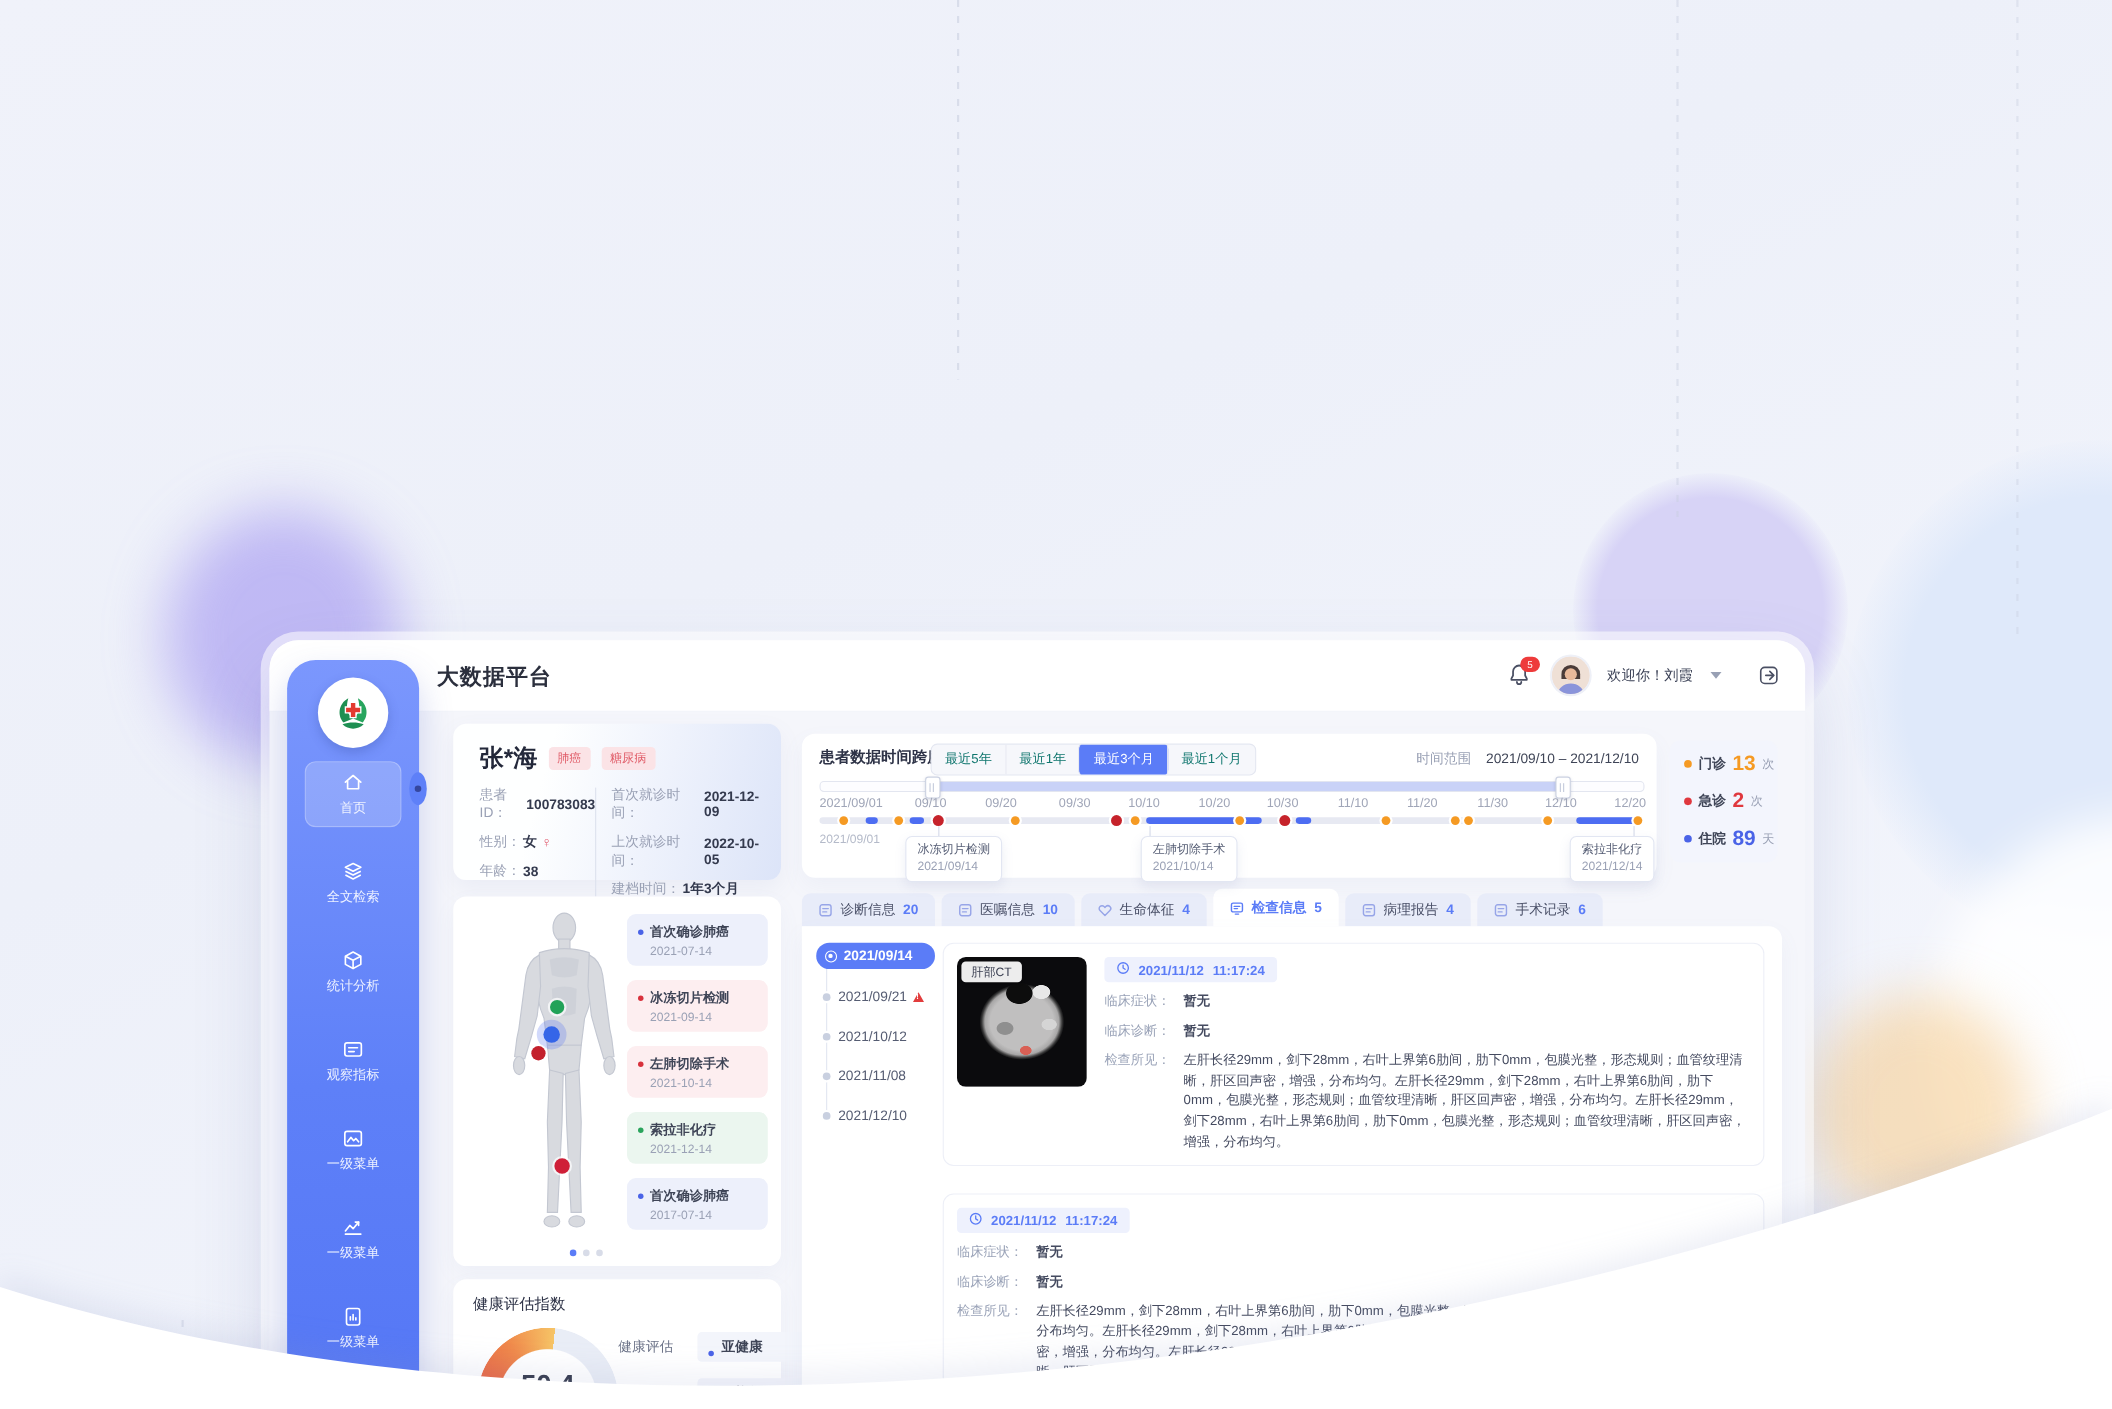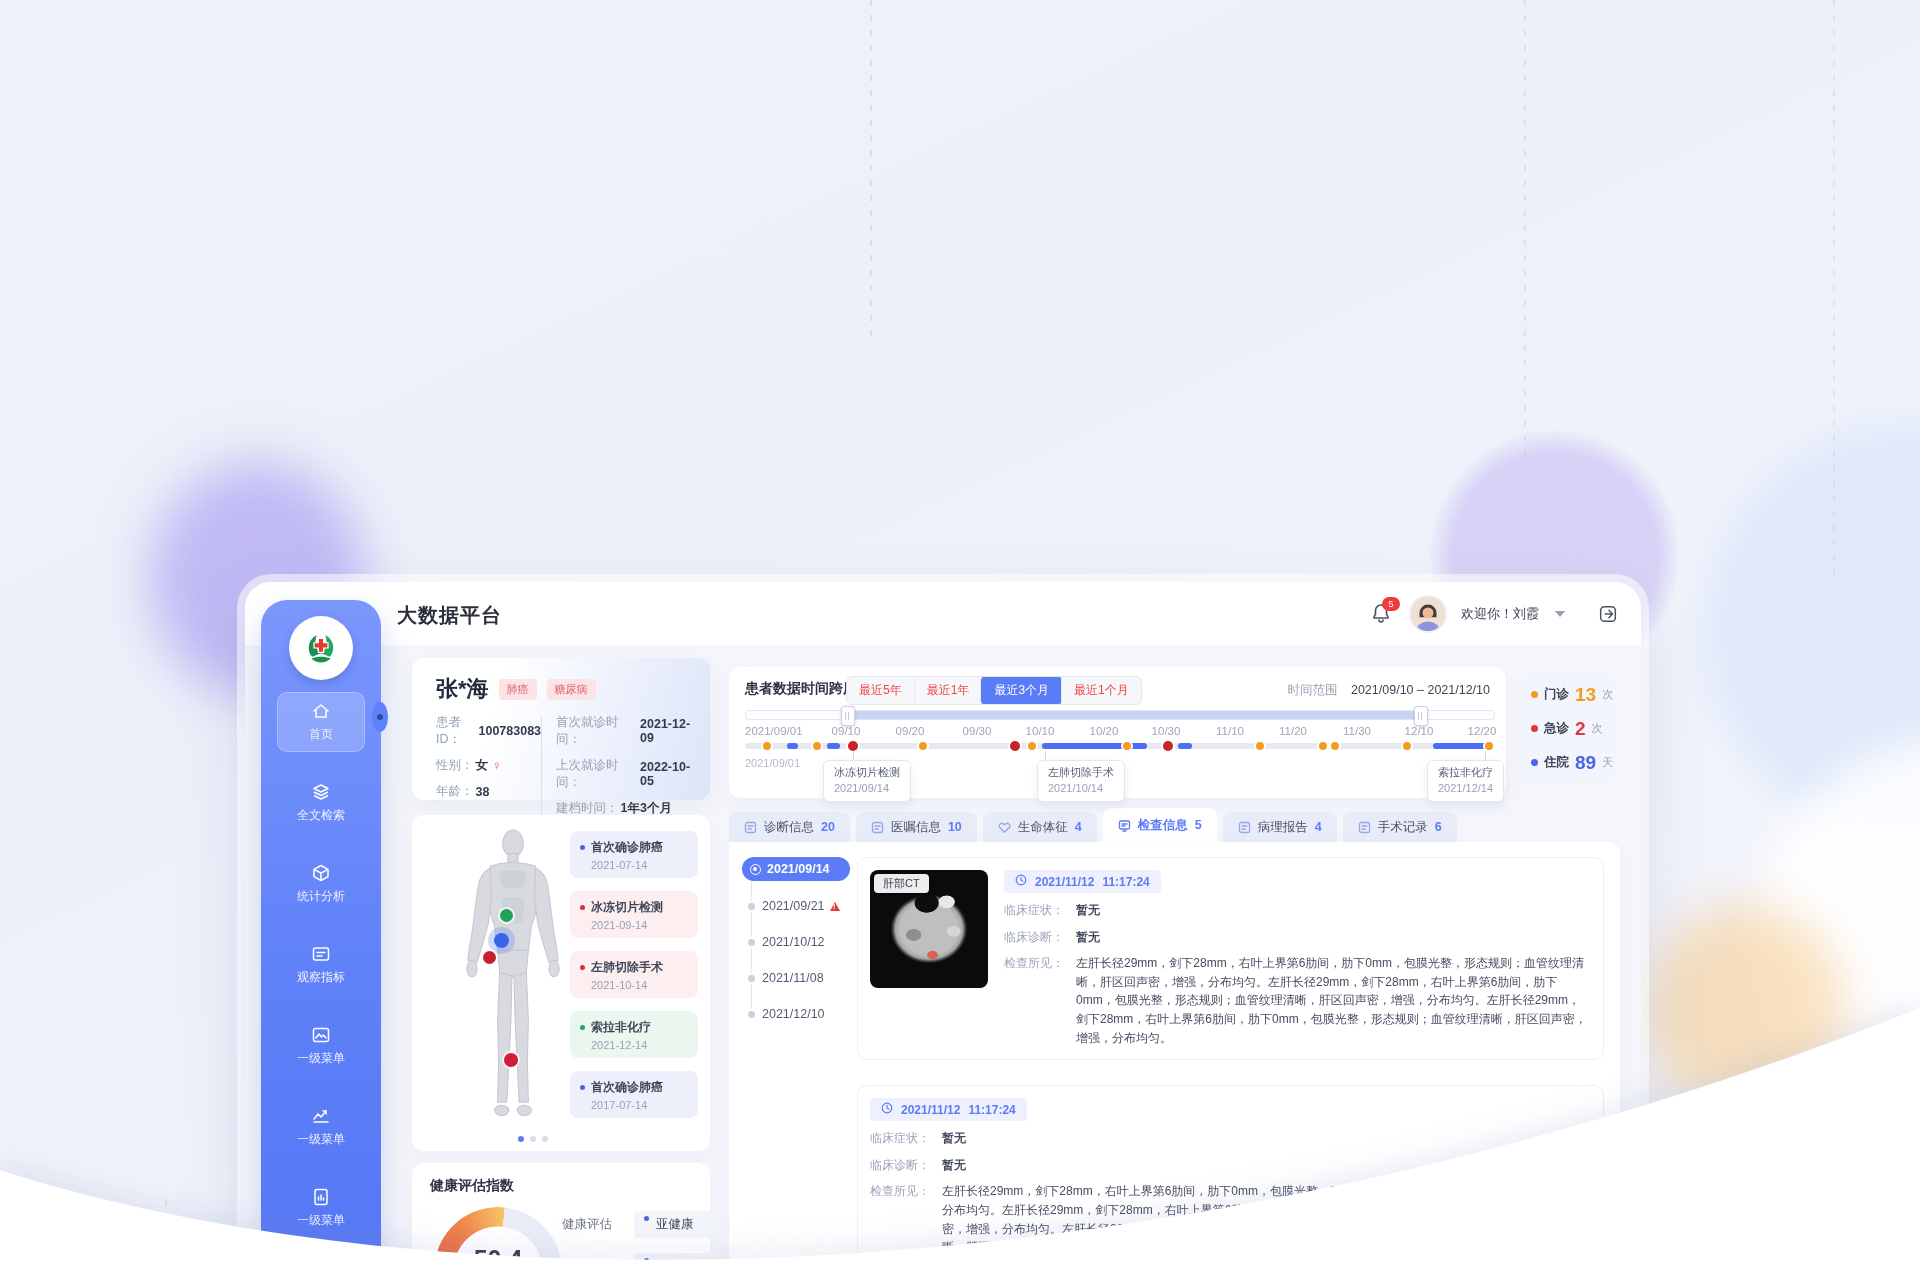--- a/index.html
+++ b/index.html
@@ -66,21 +66,21 @@
   .p-divider{width:1px;background:#dde1ee;margin:2px 14px 2px 0;}
   .p-row{display:flex;font-size:12.5px;align-items:center;}
   .p-lbl{color:#9aa1b5;}
   .p-val{color:#343a4e;font-weight:700;margin-left:2px;}
   .gender-ic{color:#e0566a;font-size:13px;margin-left:4px;font-weight:700;}
 
   
   .card-timespan{left:484px;top:85px;width:777px;height:131px;box-shadow:0 8px 20px rgba(120,130,180,.06);}
   .ts-title{position:absolute;left:16px;top:13px;font-size:14px;font-weight:700;color:#2e3347;}
   .seg{position:absolute;left:117px;top:9px;display:flex;border:1px solid #e4e7f1;border-radius:6px;overflow:hidden;background:#f6f7fb;}
-  .seg-btn{padding:5px 12px;font-size:12px;color:#ef4444;border-left:1px solid #e8eaf2;cursor:pointer;white-space:nowrap;}
+  .seg-btn{padding:5px 12px;font-size:12px;color:#0f766e;border-left:1px solid #e8eaf2;cursor:pointer;white-space:nowrap;}
   .seg-btn:first-child{border-left:none;}
   .seg-btn.active{background:#5b7cf7;color:#fff;border-radius:5px;margin:-1px;padding:6px 13px;}
   .ts-range{position:absolute;right:16px;top:15px;font-size:12.5px;}
   .ts-range .lbl{color:#9aa1b5;margin-right:10px;}
   .ts-range .val{color:#3f4557;}
   .tl-slider{position:absolute;left:16px;top:43px;width:748px;height:8px;background:#fdfdff;
     border:1px solid #e3e6f0;border-radius:4px;cursor:pointer;}
   .tl-fill{position:absolute;top:0;height:8px;background:#c9d2f7;border-radius:4px;}
   .tl-handle{position:absolute;top:-5px;width:12px;height:18px;background:#fff;border:1px solid #ccd2e2;
     border-radius:3px;box-shadow:0 1px 3px rgba(30,40,90,.18);cursor:ew-resize;}
@@ -124,31 +124,31 @@
   .bp .bp-date{font-size:11px;color:#9aa1b5;margin:3px 0 0 11px;}
   .bp.t-blue{background:#edf0fb;}  .bp.t-blue .bp-dot{background:#4a63e7;}
   .bp.t-red{background:#fdeef0;}   .bp.t-red .bp-dot{background:#d8313c;}
   .bp.t-green{background:#ebf6ef;} .bp.t-green .bp-dot{background:#2aa45c;}
   .pager{position:absolute;left:0;right:56px;bottom:9px;display:flex;justify-content:center;gap:6px;}
   .pg-dot{width:6px;height:6px;border-radius:50%;background:#d8dce8;cursor:pointer;}
   .pg-dot.active{background:#5b7cf7;}
 
   
   .card-health{left:167px;top:581px;width:298px;height:175px;box-shadow:0 8px 20px rgba(120,130,180,.06);}
-  .h-title{position:absolute;left:18px;top:14px;font-size:14px;font-weight:700;color:#2e3347;}
+  .h-title{position:absolute;left:18px;top:14px;font-size:14px;font-weight:400;color:#2e3347;}
   .gauge{position:absolute;left:22px;top:44px;width:128px;height:70px;overflow:hidden;}
   .gauge-arc{position:absolute;left:0;top:0;width:128px;height:128px;border-radius:50%;
     background:conic-gradient(from 270deg,#e8563f 0deg,#f08a4b 55deg,#f6c466 96deg,#e9edf6 96deg,#e9edf6 180deg,transparent 180deg);
     -webkit-mask:radial-gradient(circle at 50% 50%,transparent 44px,#000 45px);
     mask:radial-gradient(circle at 50% 50%,transparent 44px,#000 45px);}
   .gauge-val{position:absolute;left:0;right:0;top:38px;text-align:center;font-size:25px;font-weight:700;color:#353a4d;}
   .health-rows{position:absolute;left:150px;top:48px;display:flex;flex-direction:column;gap:15px;}
   .h-row{display:flex;align-items:center;gap:10px;}
   .h-lbl{font-size:12.5px;color:#6c7388;min-width:62px;}
-  .h-pill{background:#f3f5fb;border-radius:4px;padding:5px 10px;display:flex;align-items:flex-start;gap:7px;min-width:96px;}
+  .h-pill{background:#f3f5fb;border-radius:4px;padding:5px 10px;display:flex;align-items:flex-end;gap:7px;min-width:96px;font-weight:bold;}
   .h-pill .dot{width:5px;height:5px;border-radius:50%;background:#4a63e7;}
   .h-pill .v{font-size:12.5px;color:#3f4557;}
 
   
   .tabs{position:absolute;left:484px;top:230px;height:30px;display:flex;gap:6px;align-items:flex-end;}
   .tab{height:30px;padding:0 15px;display:flex;align-items:center;gap:7px;background:#e8ecf9;
     border-radius:8px 8px 0 0;font-size:12.5px;color:#4a5068;cursor:pointer;white-space:nowrap;}
   .tab .ic{color:#97a5e8;display:flex;}
   .tab .cnt{color:#5b7cf7;font-weight:700;}
   .tab.active{background:#fff;color:#5b7cf7;font-weight:700;height:34px;}

